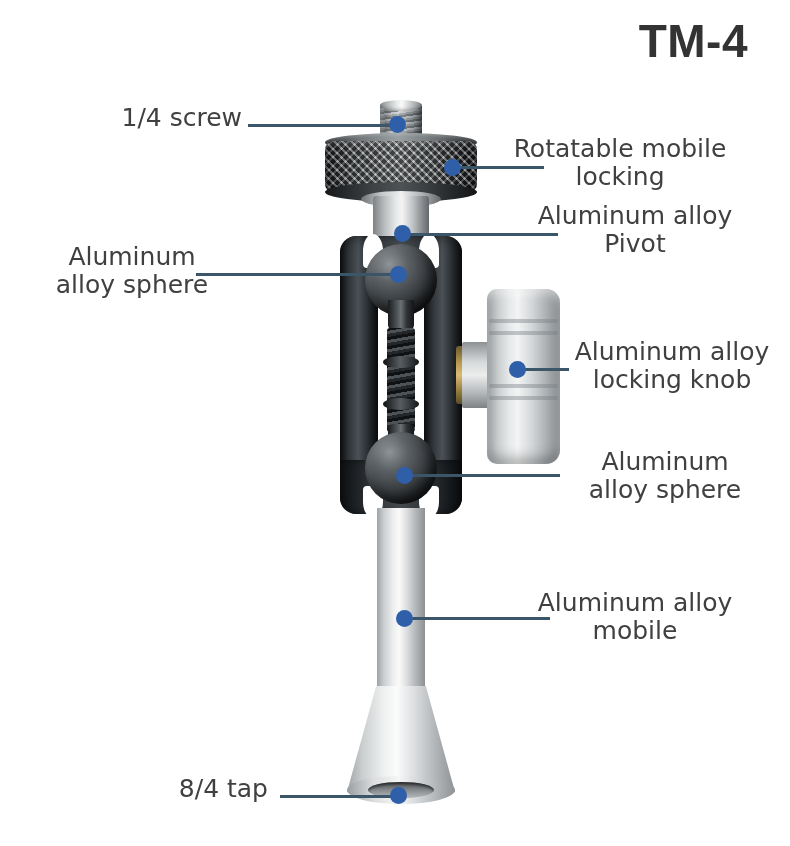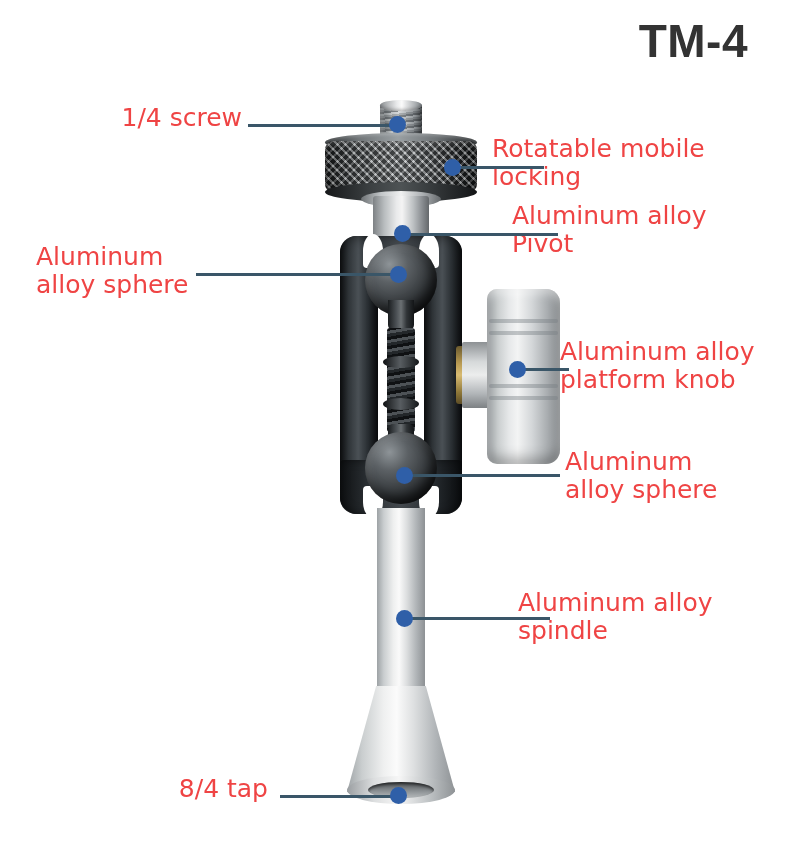--- a/index.html
+++ b/index.html
@@ -34,27 +34,27 @@
     color: #333333;
     font-family: "Liberation Sans", "DejaVu Sans", sans-serif;
     white-space: nowrap;
   }
 
   
   .callout-label {
     position: absolute;
     font-size: 25px;
     line-height: 1.12;
-    color: #ef4444;
+    color: #404040;
     white-space: pre;
     font-family: "DejaVu Sans", "Liberation Sans", sans-serif;
     font-weight: 400;
   }
   .callout-label.align-right { text-align: right; }
-  .callout-label.align-center{ }
+  .callout-label.align-center{ text-align: center; }
 
   
   .leader-line {
     position: absolute;
     height: 3px;
     background: #3a5668;
   }
   .leader-dot {
     position: absolute;
     width: 17px;
@@ -404,29 +404,29 @@
   <div class="leader-dot" style="left:444px; top:159px;"></div>
 
   <div class="callout-label align-center" style="left:512px; top:202px; width:246px;"><span>Aluminum alloy</span><br><span>Pivot</span></div>
   <div class="leader-line" style="left:410px; top:233px; width:148px;"></div>
   <div class="leader-dot" style="left:394px; top:225px;"></div>
 
   <div class="callout-label align-center" style="left:36px; top:243px; width:192px;"><span>Aluminum</span><br><span>alloy sphere</span></div>
   <div class="leader-line" style="left:196px; top:273px; width:200px;"></div>
   <div class="leader-dot" style="left:390px; top:266px;"></div>
 
-  <div class="callout-label align-center" style="left:560px; top:338px; width:224px;"><span>Aluminum alloy</span><br><span>platform knob</span></div>
+  <div class="callout-label align-center" style="left:560px; top:338px; width:224px;"><span>Aluminum alloy</span><br><span>locking knob</span></div>
   <div class="leader-line" style="left:523px; top:368px; width:46px;"></div>
   <div class="leader-dot" style="left:509px; top:361px;"></div>
 
   <div class="callout-label align-center" style="left:565px; top:448px; width:200px;"><span>Aluminum</span><br><span>alloy sphere</span></div>
   <div class="leader-line" style="left:412px; top:474px; width:148px;"></div>
   <div class="leader-dot" style="left:396px; top:467px;"></div>
 
-  <div class="callout-label align-center" style="left:518px; top:589px; width:234px;"><span>Aluminum alloy</span><br><span>spindle</span></div>
+  <div class="callout-label align-center" style="left:518px; top:589px; width:234px;"><span>Aluminum alloy</span><br><span>mobile</span></div>
   <div class="leader-line" style="left:412px; top:617px; width:138px;"></div>
   <div class="leader-dot" style="left:396px; top:610px;"></div>
 
   <div class="callout-label align-right" style="left:100px; top:775px; width:168px;"><span>8/4 tap</span></div>
   <div class="leader-line" style="left:280px; top:795px; width:118px;"></div>
   <div class="leader-dot" style="left:390px; top:787px;"></div>
 
 </div>
 
 </body></html>

